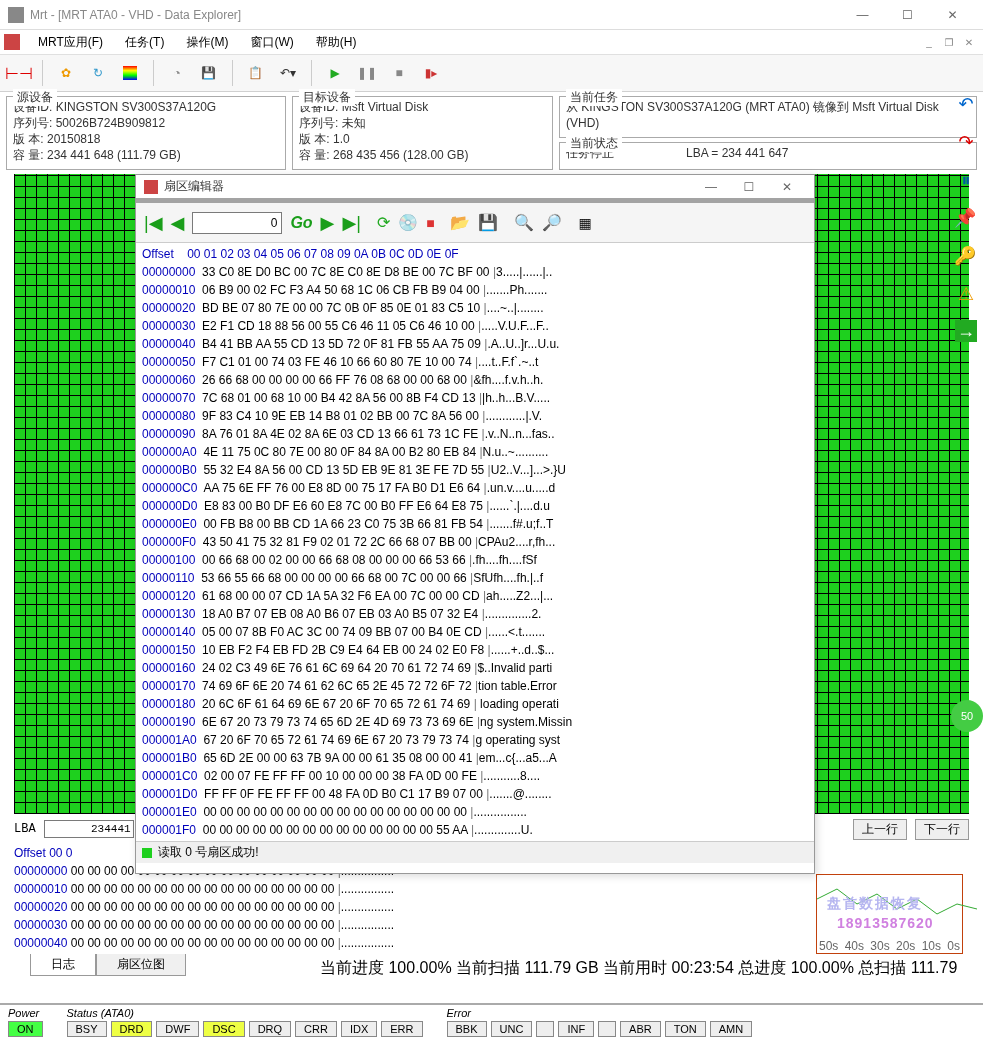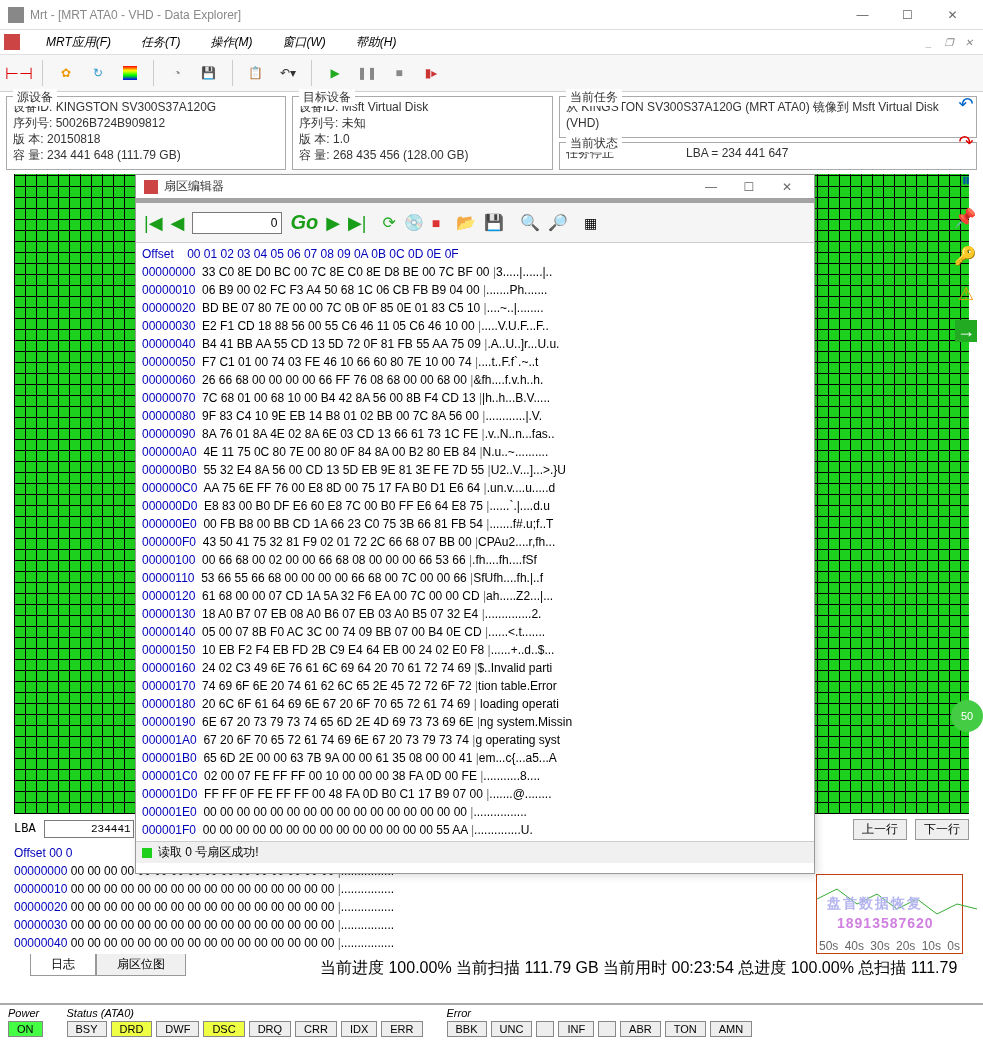--- a/index.html
+++ b/index.html
@@ -1,41 +1,41 @@
 <!DOCTYPE html>
 <html><head>
 <meta charset="utf-8">
 <style>
 * { margin:0; padding:0; box-sizing:border-box; font-family:"Microsoft YaHei","Segoe UI",Tahoma,sans-serif; font-size:12px; }
 body { background:#fff; width:983px; height:1047px; overflow:hidden; position:relative; }
 .titlebar { height:30px; background:#fff; display:flex; align-items:center; padding:0 8px; border-bottom:1px solid #ddd; }
 .titlebar .icon { width:16px; height:16px; background:#888; margin-right:6px; }
 .titlebar .title { flex:1; color:#888; }
 .titlebar .winbtn { width:45px; height:28px; display:flex; align-items:center; justify-content:center; color:#666; cursor:pointer; }
-.menubar { height:24px; background:#fff; display:flex; align-items:center; padding:0 4px; gap:14px;font-style:italic; }
+.menubar { height:24px; background:#fff; display:flex; align-items:center; padding:0 4px; gap:6px; }
 .menubar .menu { padding:2px 8px; cursor:pointer; }
 .mdibtns { display:flex; }
 .mdibtn { width:20px; height:16px; display:flex; align-items:center; justify-content:center; color:#888; cursor:pointer; font-size:10px; }
 .toolbar { height:38px; background:#f7f7f7; border-top:1px solid #e0e0e0; border-bottom:1px solid #d0d0d0; display:flex; align-items:center; padding:0 6px; gap:6px; }
 .toolbar .sep { width:1px; height:26px; background:#ccc; margin:0 4px; }
 .tbtn { width:26px; height:26px; display:flex; align-items:center; justify-content:center; cursor:pointer; border:1px solid transparent; }
 .info-row { display:flex; padding:4px 6px; gap:6px; }
 .info-box { border:1px solid #aaa; padding:2px 6px 6px 6px; flex:1; position:relative; }
 .info-box .legend { position:absolute; top:-8px; left:6px; background:#fff; padding:0 4px; color:#333; }
 .info-box .line { color:#333; line-height:16px; }
 .main-area { position:relative; height:790px; }
 .bitmap-bg { position:absolute; left:14px; top:0; right:14px; height:640px; background:#1ED01E; background-image:repeating-linear-gradient(0deg,#000 0,#000 1px,transparent 1px,transparent 11px),repeating-linear-gradient(90deg,#000 0,#000 1px,transparent 1px,transparent 11px); }
 .sector-editor { position:absolute; left:135px; top:0; width:680px; height:700px; background:#fff; border:1px solid #999; box-shadow:2px 2px 8px rgba(0,0,0,.15); }
 .se-title { height:28px; background:#fff; border-bottom:5px solid #a3a3a3; display:flex; align-items:center; padding:0 8px; }
 .se-title .icon { width:14px; height:14px; background:#c44; margin-right:6px; }
 .se-title .txt { flex:1; color:#333; }
 .se-title .winbtn2 { width:38px; height:24px; display:flex; align-items:center; justify-content:center; color:#666; cursor:pointer; }
 .se-toolbar { height:40px; background:#f5f5f5; border-bottom:1px solid #ccc; display:flex; align-items:center; padding:0 8px; gap:8px; }
 .se-input { width:90px; height:22px; border:1px solid #7a7a7a; text-align:right; padding:0 4px; background:#fff; }
-.gobtn { color:#1a9e1a; font-weight:bold; font-size:20px; cursor:pointer; font-style:italic; }
+.gobtn { color:#1a9e1a; font-weight:bold; font-size:16px; cursor:pointer; font-style:italic; }
 .arrow { font-size:18px; color:#1a9e1a; cursor:pointer; }
 .hexbody { font-family:"Courier New",monospace; font-size:13px; line-height:18px; padding:2px 6px; overflow:auto; height:598px; white-space:pre; }
 .hexheader { color:#00b; }
 .hexoff { color:#00b; }
 .hextxt { color:#000; }
 .hexascii { color:#000; }
 .hexdiv { color:#777; }
 .se-status { height:22px; background:#f0f0f0; border-top:1px solid #ccc; display:flex; align-items:center; padding:0 6px; }
 .se-status .grn { width:10px; height:10px; background:#1ED01E; margin-right:6px; }
 .lba-row { position:absolute; left:14px; top:644px; right:14px; height:22px; display:flex; align-items:center; gap:8px; }

